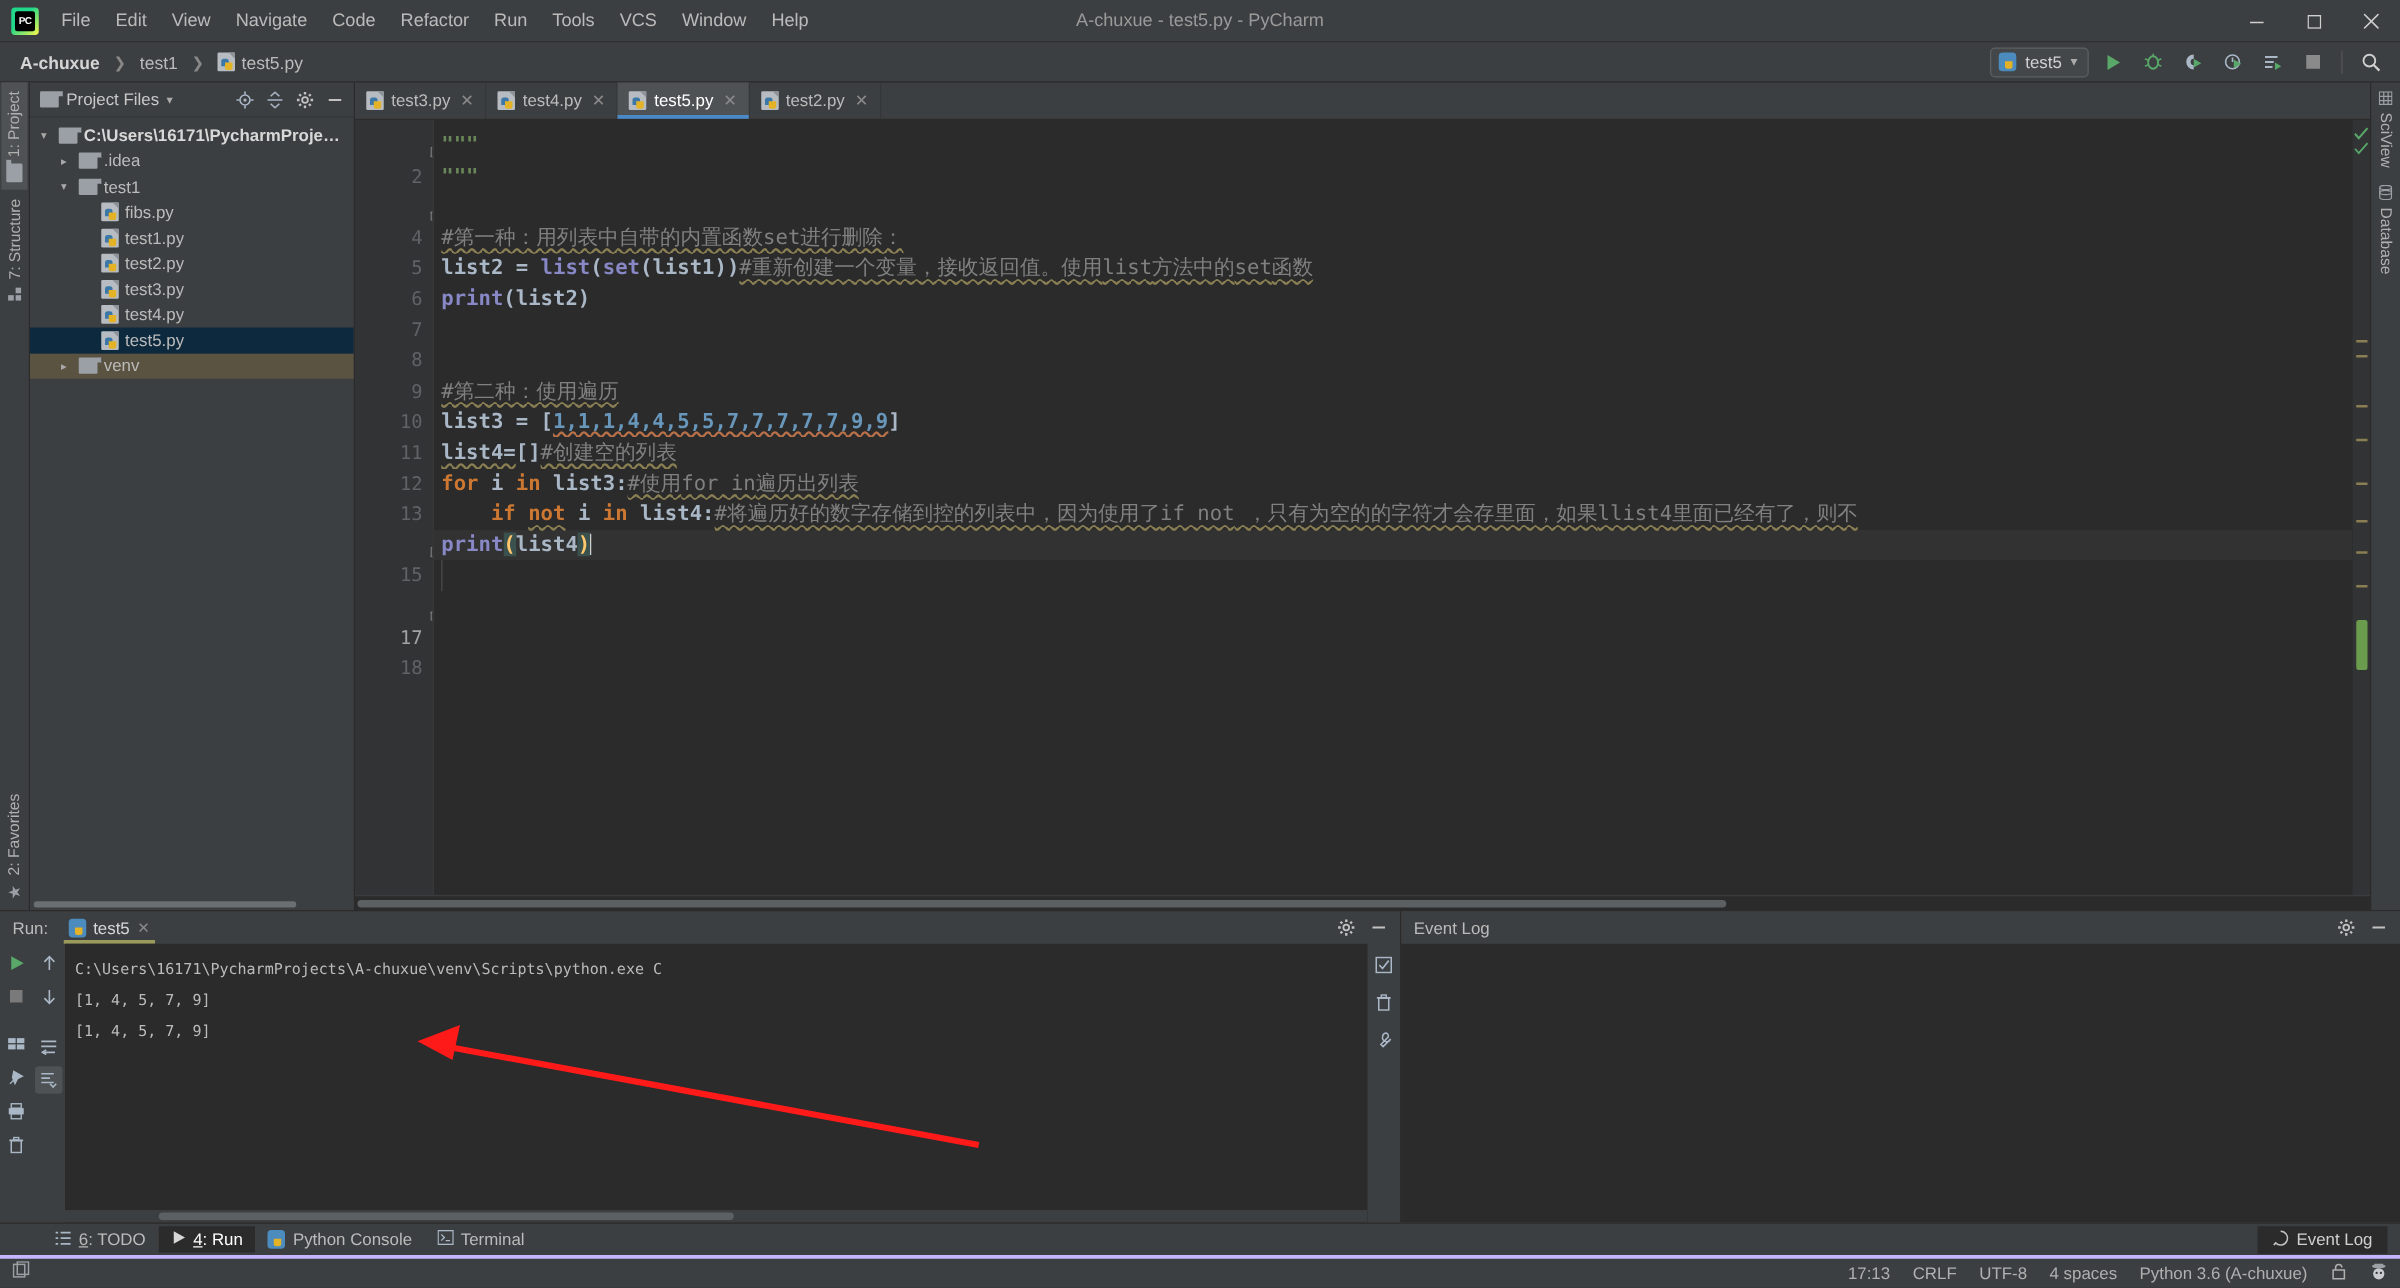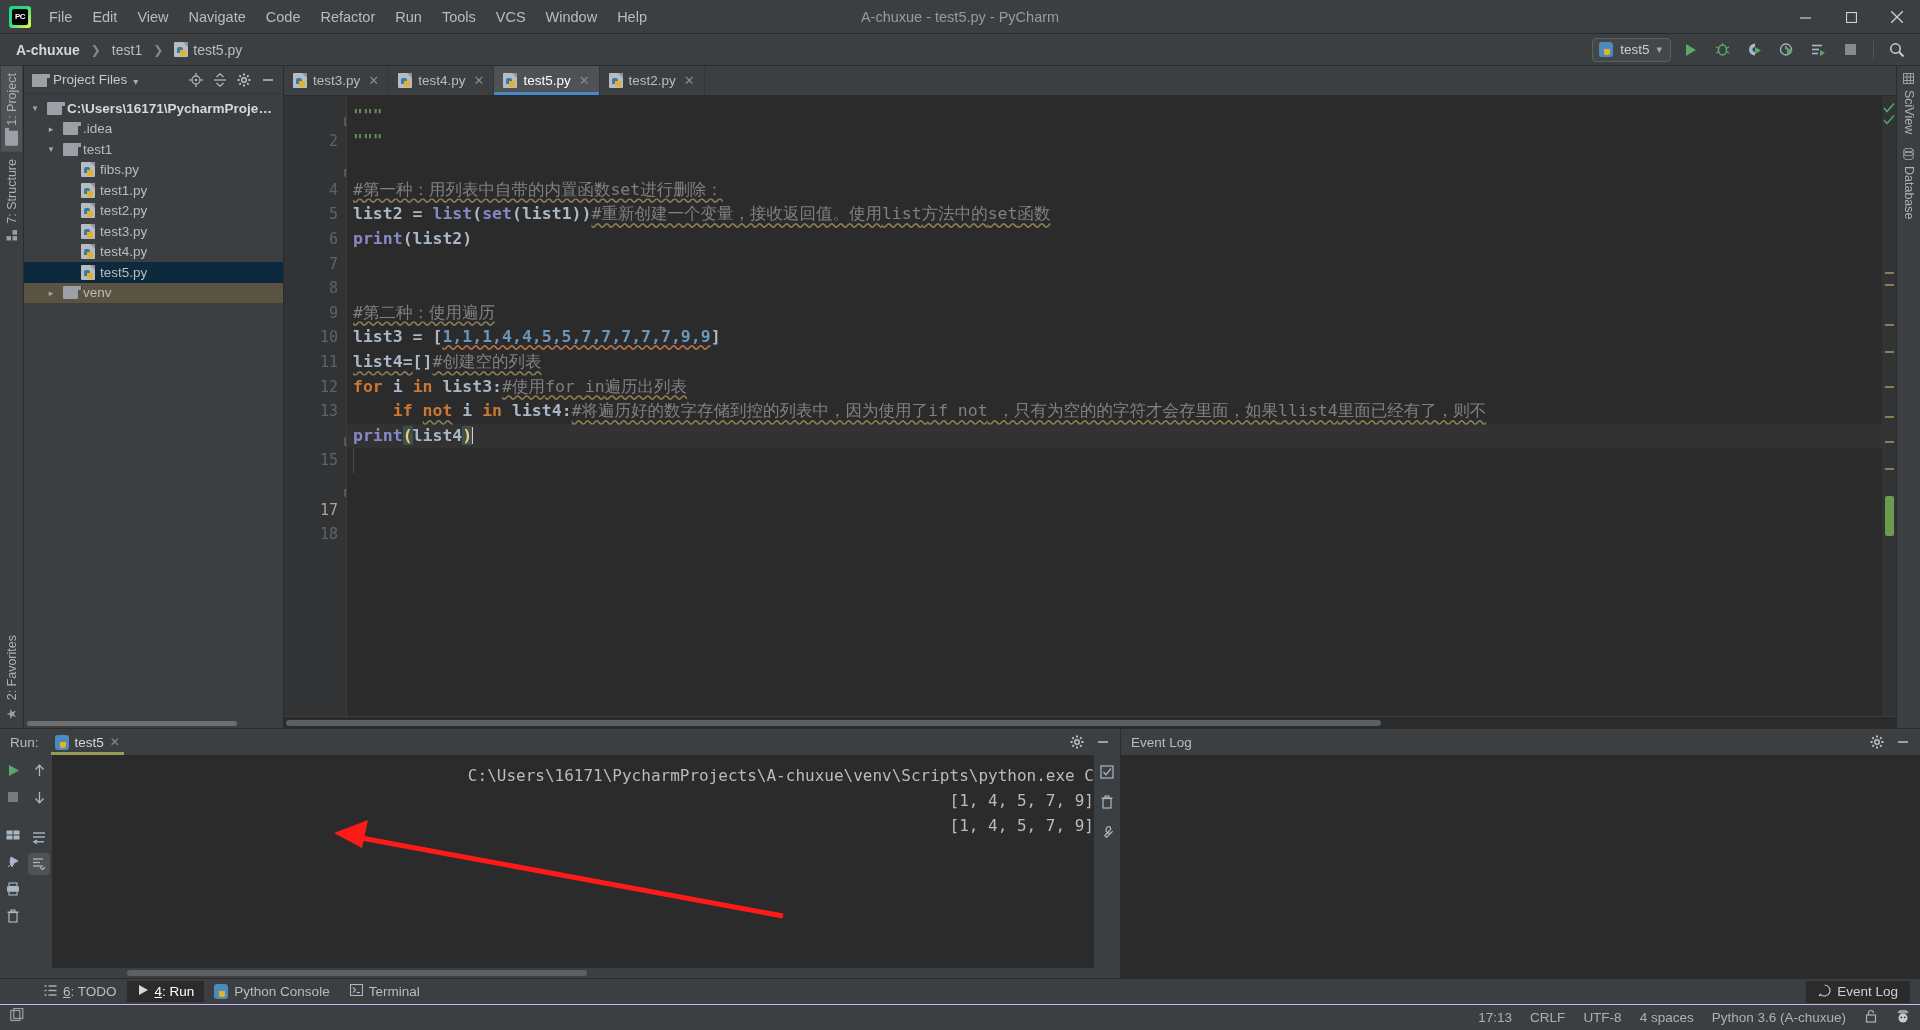--- a/index.html
+++ b/index.html
@@ -61,21 +61,21 @@
     writing-mode: vertical-rl; transform: rotate(180deg);
     font-size: 12.5px; color: #b0b0b0; padding: 7px 3px; display: flex; align-items: center; gap: 6px;
     white-space: nowrap;
   }
   .vtab.active { background: #4e5254; }
   .stripe-left .bottom { margin-top: auto; display:flex; flex-direction:column; align-items:center;}
 
   
   .project-panel { width: 260px; background: #3c3f41; display: flex; flex-direction: column; flex: none; border-right: 1px solid #2b2b2b; }
   .pp-header { height: 28px; display: flex; align-items: center; padding: 0 4px 0 8px; gap: 6px; border-bottom:1px solid #333738;}
-  .pp-title { font-size: 13.5px; color: #c8c8c8; display: flex; align-items: flex-end; gap: 6px; }
+  .pp-title { font-size: 13.5px; color: #c8c8c8; display: flex; align-items: center; gap: 6px; }
   .pp-actions { margin-left: auto; display: flex; align-items: center; gap: 2px; }
   .pp-btn { width: 22px; height: 22px; display:flex; align-items:center; justify-content:center; border-radius:3px;}
   .tree { flex: 1; overflow: hidden; font-size: 13.5px; padding-top: 4px;}
   .trow { height: 20.5px; display: flex; align-items: center; gap: 5px; padding-right: 4px; white-space: nowrap; }
   .trow.selected { background: #0d293e; }
   .trow.selected-inactive { background: #5b5341; }
   .twist { width: 14px; text-align: center; color: #a9a9a9; font-size: 9px; flex:none;}
   .tlabel { color: #bbbbbb; overflow: hidden; text-overflow: ellipsis; }
   .tlabel.root { font-weight: bold; color: #d8d8d8; }
   .pp-hscroll { height: 10px; background:#3c3f41; position:relative; }
@@ -149,41 +149,41 @@
   .rp-label { font-size: 13.5px; color: #bbbbbb; }
   .rp-tab { display:flex; align-items:center; gap:6px; font-size:13.5px; color:#d6d6d6; padding: 3px 8px; position:relative;}
   .rp-tab.active::after { content:""; position:absolute; left:4px; right:4px; bottom:-2px; height:3px; background:#9a9a5c;}
   .rp-head-actions { margin-left: auto; display: flex; gap: 4px; align-items: center; }
   .rp-body { flex: 1; display: flex; min-height: 0; }
   .rp-tools { width: 52px; display: flex; flex: none; }
   .rp-tools .col { width: 26px; display: flex; flex-direction: column; align-items: center; padding-top: 4px; gap: 5px; }
   .rp-ico { width: 22px; height: 22px; display:flex; align-items:center; justify-content:center; border-radius:3px;}
   .rp-ico.active { background:#4e5254; }
   .console {
-    flex: 1; background: #2b2b2b; font-family: "DejaVu Sans Mono", monospace; font-size: 16px;
-    color: #bbbbbb; padding: 8px 0 0 8px; overflow: hidden; position: relative; min-width:0;text-align:right;
+    flex: 1; background: #2b2b2b; font-family: "DejaVu Sans Mono", monospace; font-size: 12px;
+    color: #bbbbbb; padding: 8px 0 0 8px; overflow: hidden; position: relative; min-width:0;
   }
   .console .ln { height: 25px; line-height: 25px; white-space: pre; }
   .console-side { width: 26px; background:#3c3f41; display:flex; flex-direction:column; align-items:center; padding-top:6px; gap:8px; flex:none;}
 
   .eventlog { width: 800px; background: #3c3f41; display: flex; flex-direction: column; flex: none; border-left:1px solid #2b2b2b;}
   .el-header { height: 26px; display: flex; align-items: center; padding: 0 6px 0 10px; }
   .el-title { font-size: 13.5px; color: #bbbbbb; }
   .el-actions { margin-left: auto; display: flex; gap: 4px; }
   .el-body { flex: 1; background: #2b2b2b; }
 
   
   .tw-bar { height: 26px; background: #3c3f41; display: flex; align-items: center; flex: none; border-top: 1px solid #2b2b2b; padding-left: 34px;}
   .tw-btn { display: flex; align-items: center; gap: 6px; font-size: 13.5px; color: #bbbbbb; padding: 3px 10px; }
   .tw-btn.active { background: #2b2b2b; color: #ffffff; }
   .tw-btn u { text-decoration: underline; }
   .tw-right { margin-left:auto; display:flex; align-items:center; padding-right: 10px;}
   .el-pill { display:flex; align-items:center; gap:6px; font-size:13.5px; color:#d0d0d0; background:#2b2b2b; padding:3px 12px;}
 
-  .statusbar { height: 26px; background: #3c3f41; display: flex; align-items: center; flex: none; padding: 0 10px; border-top:1px solid #c4b5fd;}
+  .statusbar { height: 26px; background: #3c3f41; display: flex; align-items: center; flex: none; padding: 0 10px; border-top:3px solid #c4b5fd;}
   .sb-right { margin-left: auto; display: flex; align-items: center; gap: 18px; font-size: 13.5px; color: #b0b0b0; }
 
   
   .annot { position: absolute; pointer-events: none; left:0; top:0; }
 </style>
 </head>
 <body>
 
 <div class="app">
 

